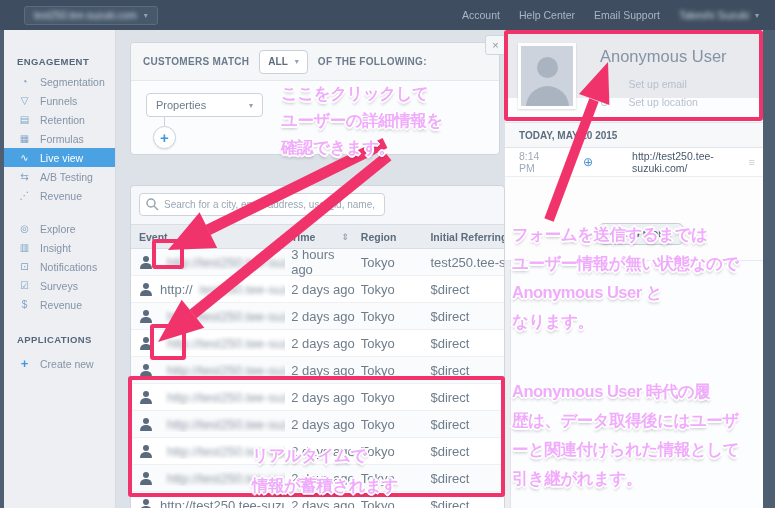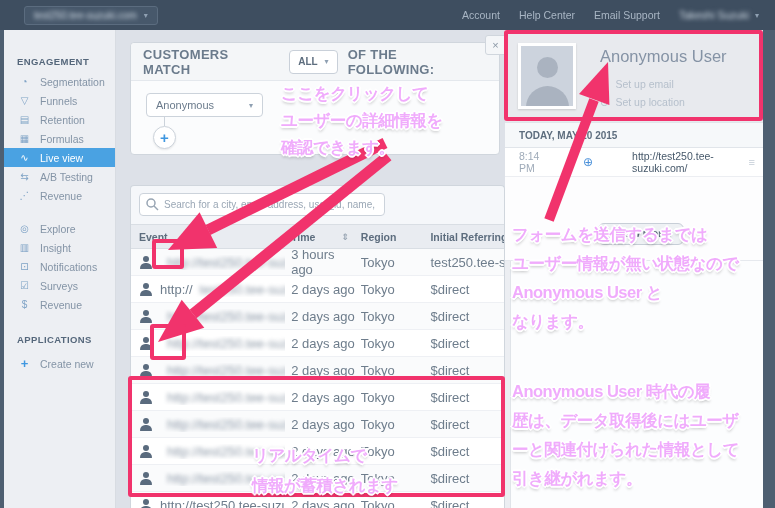--- a/index.html
+++ b/index.html
@@ -36,21 +36,21 @@
   .side-item.create { margin-top:4px; color:#8494a6; }
   .side-item.create .side-icon { color:#3f97e0; font-weight:bold; font-size:13px; }
   .side-gap { height:14px; }
 
   
   .main { position:absolute; left:116px; top:30px; width:389px; bottom:0; background:#dde1e8; }
   .filter-card { position:absolute; left:14px; top:12px; width:370px; height:113px;
                  background:#fbfcfd; border:1px solid #d0d6dd; border-radius:4px; }
   .filter-head { height:38px; border-bottom:1px solid #e4e8ed; background:#f4f6f8;
                  border-radius:4px 4px 0 0; display:flex; align-items:center; padding:0 12px; }
-  .filter-label { font-size:13px; font-weight:bold; color:#6b7b8c; letter-spacing:.3px; }
+  .filter-label { font-size:10px; font-weight:bold; color:#6b7b8c; letter-spacing:.3px; }
   .all-select { margin:0 10px; height:24px; padding:0 8px; background:#fff;
                 border:1px solid #c9d0d9; border-radius:4px; display:flex; align-items:center;
                 gap:7px; font-size:10px; font-weight:bold; color:#5d6d7e; cursor:pointer; }
   .props-select { position:absolute; left:15px; top:50px; width:117px; height:24px; background:#fff;
                   border:1px solid #ccd3db; border-radius:4px; display:flex; align-items:center;
                   padding:0 9px; font-size:11px; color:#6b7b8c; cursor:pointer; }
   .props-select .caret { margin-left:auto; }
   .connector { position:absolute; left:33px; top:74px; width:1px; height:9px; background:#ccd3db; }
   .plus-btn { position:absolute; left:22px; top:83px; width:23px; height:23px; border-radius:50%;
               background:#fff; border:1px solid #ccd3db; box-shadow:0 1px 2px rgba(0,0,0,.08);
@@ -84,29 +84,29 @@
   .person { position:relative; width:14px; height:13px; flex:0 0 14px; }
   .person::before { content:""; position:absolute; top:0; left:4px; width:6px; height:6px;
                     border-radius:50%; background:#5a6b7e; }
   .person::after { content:""; position:absolute; bottom:0; left:1px; width:12px; height:6px;
                    border-radius:6px 6px 1px 1px; background:#5a6b7e; }
 
   
   .rpanel { position:absolute; left:505px; top:30px; width:258px; bottom:0; background:#fcfdfe; }
   .rgutter { position:absolute; left:0; top:92px; width:6px; bottom:0; background:#eceef2;
              border-right:1px solid #e0e4e9; }
-  .profile { position:absolute; left:0; top:0; width:258px; height:92px; background:#e8eaee; }
+  .profile { position:absolute; left:0; top:0; width:258px; height:68px; background:#e8eaee; }
   .avatar { position:absolute; left:13px; top:13px; width:58px; height:66px; background:#ccd3dd;
             border:3px solid #fff; box-shadow:0 1px 2px rgba(0,0,0,.15); overflow:hidden; }
   .avatar::before { content:""; position:absolute; top:11px; left:16px; width:21px; height:21px;
                     border-radius:50%; background:#aab3c0; }
   .avatar::after { content:""; position:absolute; bottom:-6px; left:5px; width:43px; height:26px;
                    border-radius:22px 22px 0 0; background:#aab3c0; }
   .pname { position:absolute; left:95px; top:17px; font-size:16.5px; color:#8593a5; }
-  .setup-row { position:absolute; left:95px; display:flex; align-items:flex-end; gap:7px;
+  .setup-row { position:absolute; left:95px; display:flex; align-items:flex-end; gap:20px;
                font-size:10.5px; color:#b6c0cc; cursor:pointer; }
   .setup-icon { font-size:10px; color:#b6c0cc; }
   .date-bar { position:absolute; left:0; top:92px; width:258px; height:26px; background:#f6f8fa;
               border-top:1px solid #e1e5ea; border-bottom:1px solid #e1e5ea;
               font-size:10px; font-weight:bold; color:#5d6d7e; line-height:25px; padding-left:14px; }
   .act-row { position:absolute; left:0; top:118px; width:258px; height:29px; background:#fff;
              border-bottom:1px solid #eceef2; display:flex; align-items:center; padding-left:14px;
              font-size:10.5px;gap:32px; }
   .act-time { color:#9fabb9; width:52px; }
   .globe-icon { color:#4a90d9; font-size:12px; margin-right:7px; }
@@ -240,21 +240,21 @@
     <div class="filter-card">
       <div class="filter-head">
         <span class="filter-label">CUSTOMERS MATCH</span>
         <span class="all-select">
           <span>ALL</span>
           <span class="caret">▾</span>
         </span>
         <span class="filter-label">OF THE FOLLOWING:</span>
       </div>
       <div class="props-select">
-        <span>Anonymous</span>
+        <span>Properties</span>
         <span class="caret">▾</span>
       </div>
       <div class="connector"></div>
       <div class="plus-btn">+</div>
     </div>
 
     <div class="feed-card">
       <div class="search-wrap">
         <svg class="search-icon" viewBox="0 0 14 14">
           <circle cx="6" cy="6" r="4" fill="none" stroke="#98a5b3" stroke-width="1.5"></circle>

